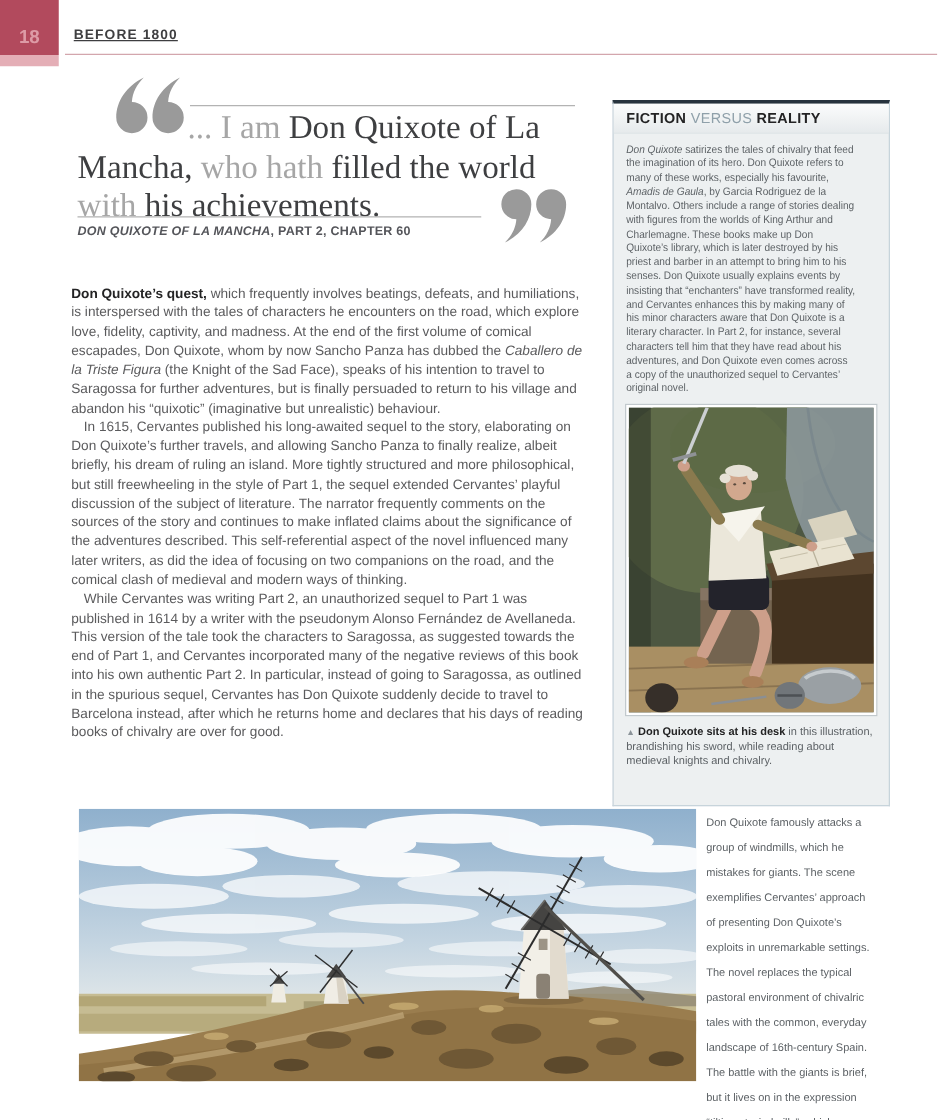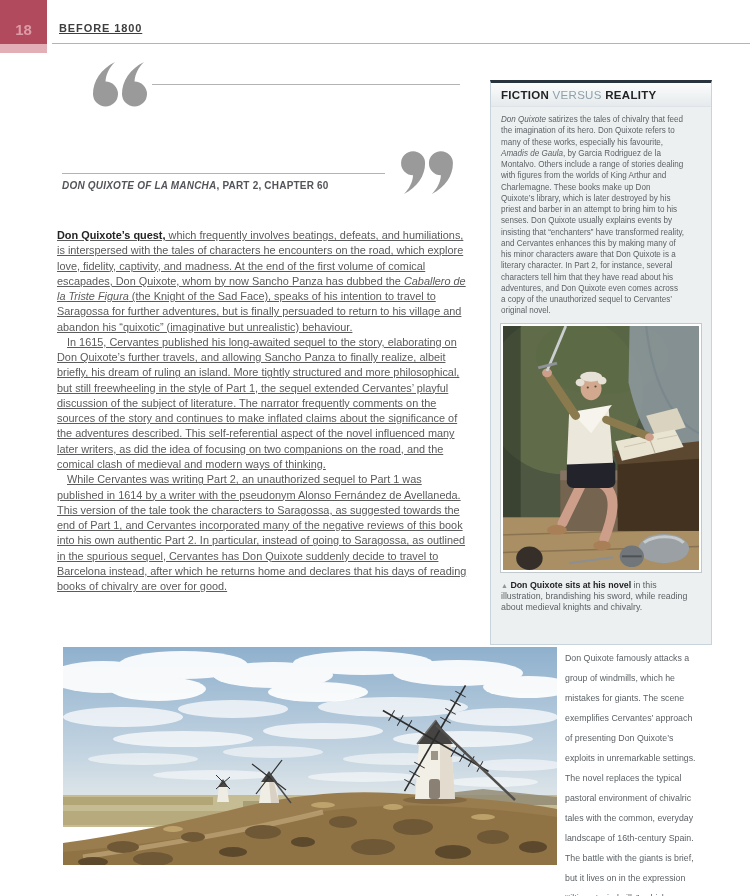--- a/index.html
+++ b/index.html
@@ -26,21 +26,21 @@
   .quote .qline{display:block;white-space:nowrap;}
   .quote .qline.first{text-indent:88px;}
   .quote .run-muted{color:#a6a6a6;}
   .attribution{position:absolute;left:62px;top:180px;font-size:10px;font-weight:bold;
                color:#54555a;letter-spacing:0.2px;}
   .attribution .run-i{font-style:italic;}
 
   
   .article{position:absolute;left:57px;top:228px;width:414px;height:408px;overflow:hidden;
            font-size:10.9px;line-height:15.27px;color:#5b5b5d;}
-  .article p{margin:0;text-decoration:underline;}
+  .article p{margin:0;}
   .article p.indent{text-indent:10px;}
   .run-b{font-weight:bold;color:#232324;}
   .run-i{font-style:italic;}
 
   
   .sidebar{position:absolute;left:490px;top:80px;width:222px;height:565px;box-sizing:border-box;
            background:#edf0f1;border:1px solid #c7d4db;border-top:3px solid #27333d;
            display:flex;flex-direction:column;}
   .box-title{padding:6px 10px 5px;background:linear-gradient(#fbfcfc,#e6eaec);
              border-bottom:1px solid #dde3e6;font-size:11.5px;font-weight:bold;
@@ -77,20 +77,25 @@
 
   <div class="open-quote">
     <svg width="58" height="50" viewBox="0 0 58 50">
       <g fill="#9a9a9a">
         <path d="M24 1 C10 8 2 20 2 33 a12.5 12.5 0 1 0 12.5 -12.5 C15 13 18.5 6.5 24 1 Z"></path>
         <path d="M53 1 C39 8 31 20 31 33 a12.5 12.5 0 1 0 12.5 -12.5 C44 13 47.5 6.5 53 1 Z"></path>
       </g>
     </svg>
   </div>
   <div class="quote-rule-top"></div>
+  <div class="quote">
+      <span class="qline first"><span class="run-muted">... I am </span><span>Don Quixote of La</span></span>
+      <span class="qline"><span>Mancha,</span><span class="run-muted"> who hath </span><span>filled the world</span></span>
+      <span class="qline"><span class="run-muted">with </span><span>his achievements.</span></span>
+    </div>
   <div class="quote-rule-bottom"></div>
   <div class="attribution"><span class="run-i">DON QUIXOTE OF LA MANCHA</span><span>, PART 2, CHAPTER 60</span></div>
   <div class="close-quote">
     <svg width="64" height="48" viewBox="0 0 58 50">
       <g fill="#9a9a9a" transform="rotate(180 29 25)">
         <path d="M24 1 C10 8 2 20 2 33 a12.5 12.5 0 1 0 12.5 -12.5 C15 13 18.5 6.5 24 1 Z"></path>
         <path d="M53 1 C39 8 31 20 31 33 a12.5 12.5 0 1 0 12.5 -12.5 C44 13 47.5 6.5 53 1 Z"></path>
       </g>
     </svg>
   </div>
@@ -146,21 +151,21 @@
         <ellipse cx="146" cy="228" rx="23" ry="15" fill="#9aa0a4"></ellipse>
         <path d="M128,222 C138,214 156,214 164,222" stroke="#c6cbce" stroke-width="3" fill="none"></path>
         <circle cx="117" cy="236" r="11" fill="#71767a"></circle>
         <line x1="108" y1="236" x2="126" y2="236" stroke="#4d5154" stroke-width="2"></line>
         <circle cx="24" cy="238" r="12" fill="#362f29"></circle>
         <line x1="60" y1="243" x2="100" y2="237" stroke="#8b8f93" stroke-width="2"></line>
       </svg>
     </div>
     <div class="painting-caption">
       <span class="tri">▲</span>
-      <span><span class="run-b">Don Quixote sits at his novel</span><span> in this illustration, brandishing his sword, while reading about medieval knights and chivalry.</span></span>
+      <span><span class="run-b">Don Quixote sits at his desk</span><span> in this illustration, brandishing his sword, while reading about medieval knights and chivalry.</span></span>
     </div>
   </div>
 
   <div class="windmills">
     <svg viewBox="0 0 494 218" preserveAspectRatio="none">
       <defs>
         <linearGradient id="sky" x1="0" y1="0" x2="0" y2="1">
           <stop offset="0" stop-color="#8fb0cd"></stop>
           <stop offset="0.65" stop-color="#c3d4e1"></stop>
           <stop offset="1" stop-color="#e4e9ea"></stop>

